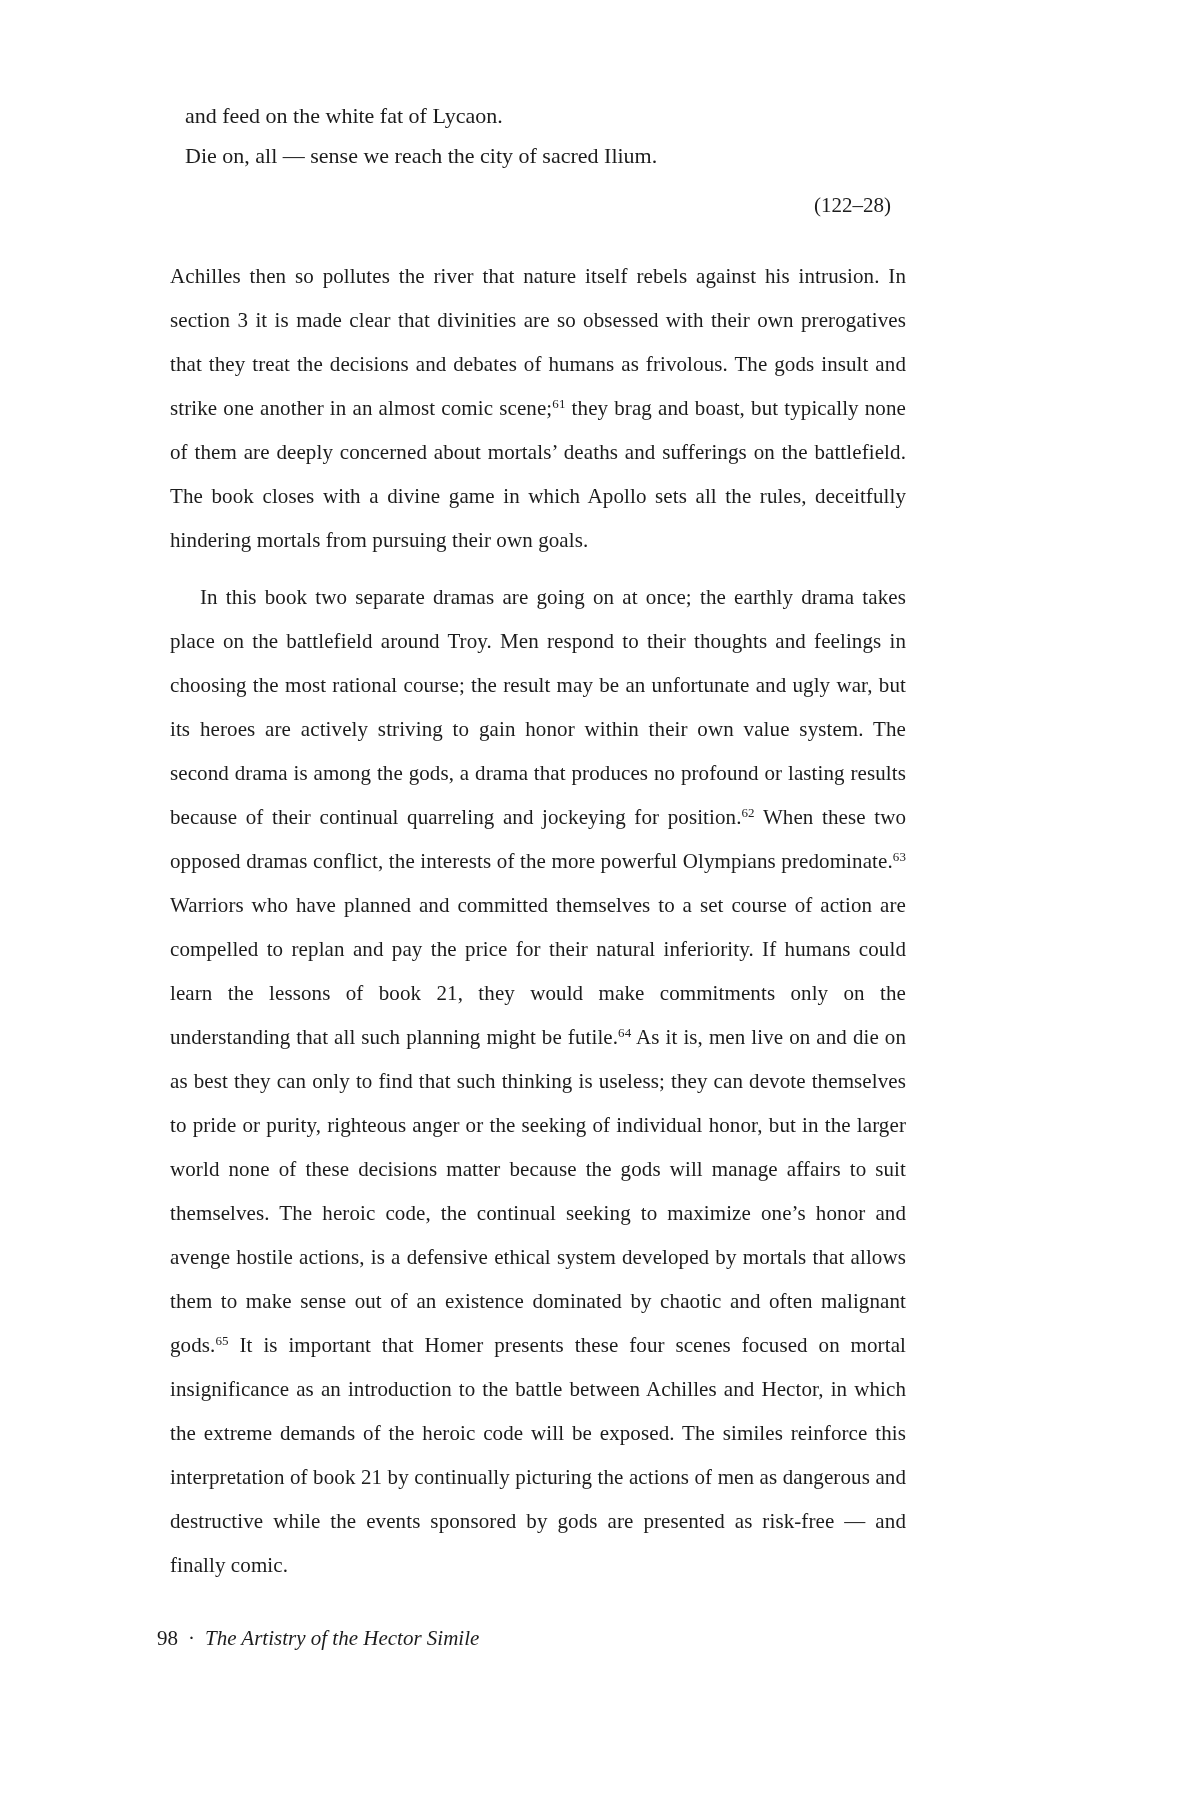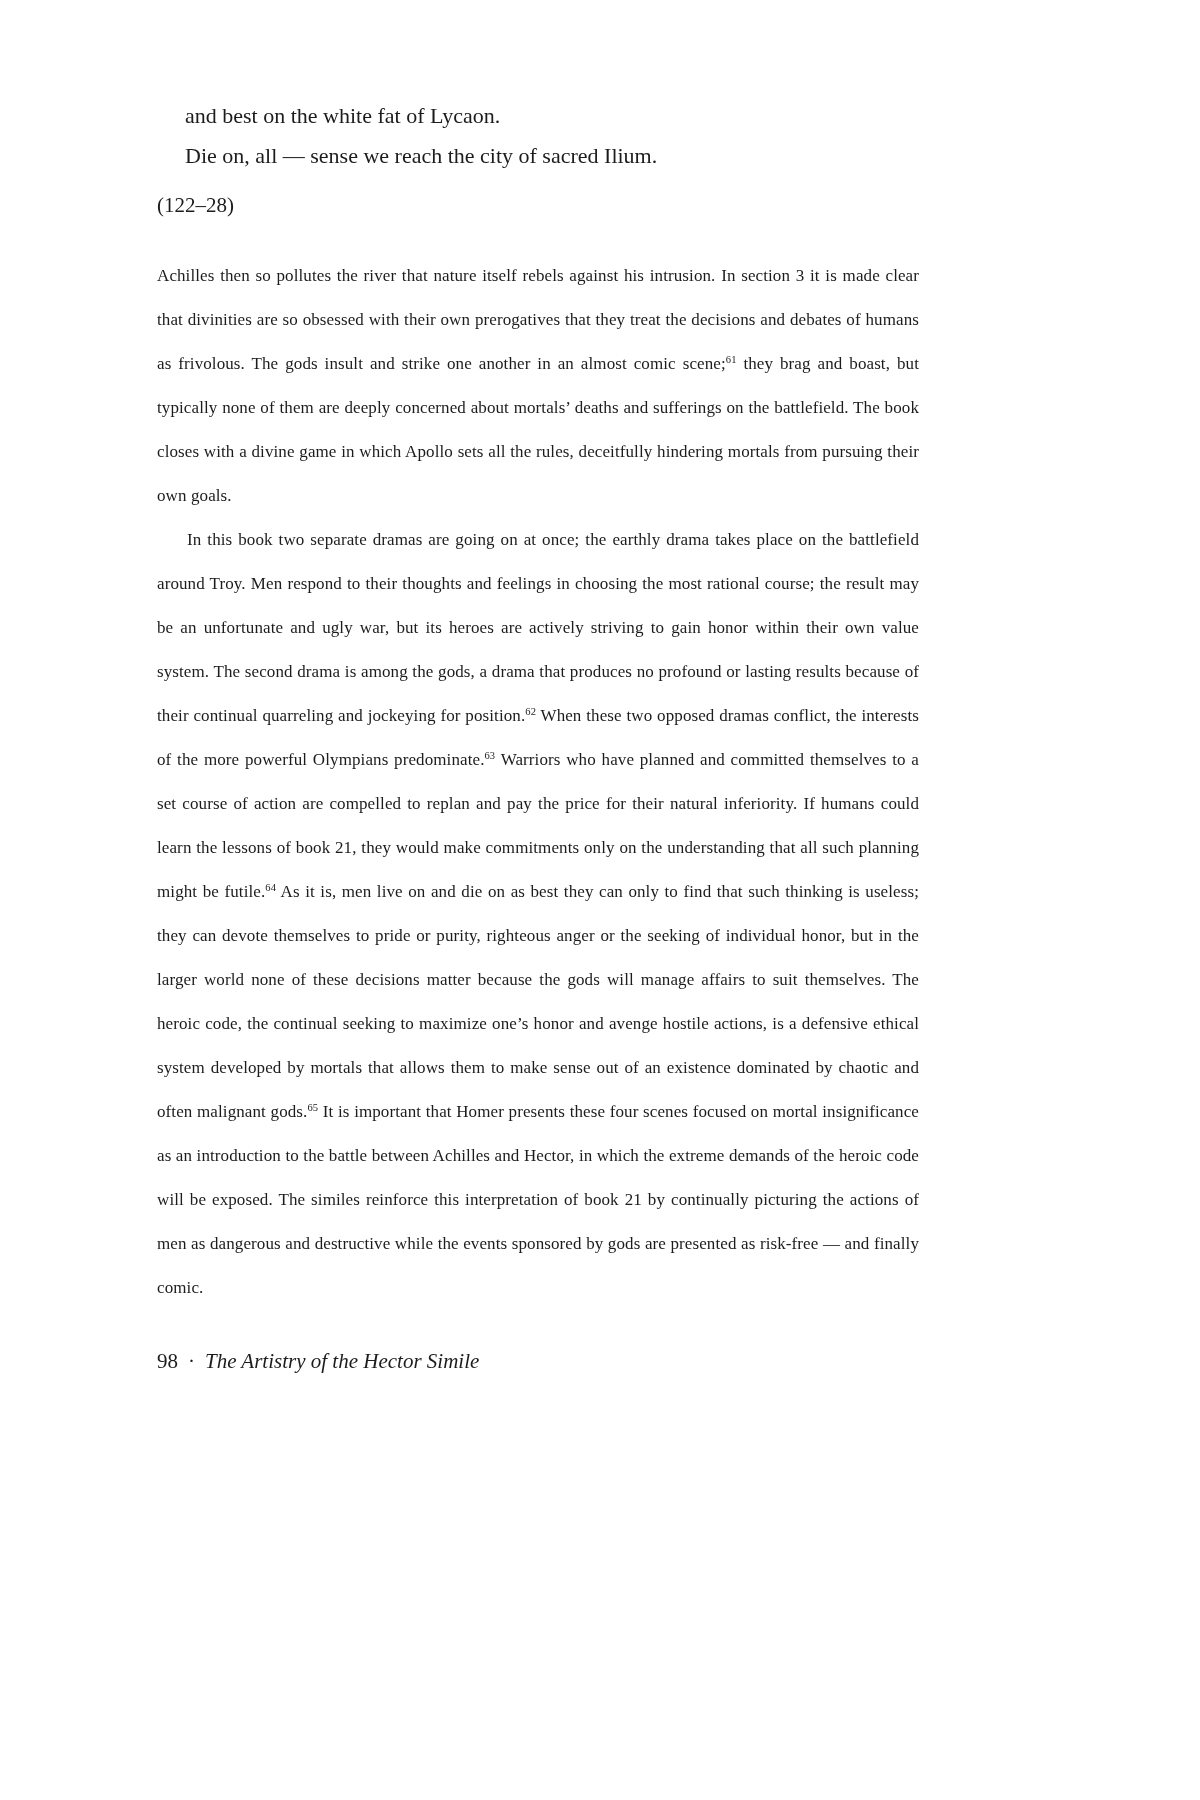--- a/index.html
+++ b/index.html
@@ -26,27 +26,27 @@
     margin: 0 0 0 28px;
     font-size: 22px;
     line-height: 40px;
   }
   .quote-line {
     display: block;
   }
   .citation {
     margin-top: 14px;
     padding-right: 28px;
-    text-align: left;
+    text-align: right;
     font-size: 21px;
     line-height: 30px;
   }
   .body-para {
-    margin: 0;
-    font-size: 17px;
+    margin: 13px;
+    font-size: 21px;
     line-height: 44px;
     text-align: justify;
     letter-spacing: 0.1px;
   }
   .body-para.first {
     margin-top: 34px;
   }
   .body-para.indented {
     text-indent: 30px;
   }
@@ -73,21 +73,21 @@
     font-style: italic;
   }
 </style>
 </head>
 <body>
 
 <div class="page">
   <div class="text-column">
 
     <div class="block-quote">
-      <span class="quote-line">and best on the white fat of Lycaon.</span>
+      <span class="quote-line">and feed on the white fat of Lycaon.</span>
       <span class="quote-line">Die on, all — sense we reach the city of sacred Ilium.</span>
     </div>
 
     <div class="citation">(122–28)</div>
 
     <p class="body-para first"><span>Achilles then so pollutes the river that nature itself rebels against his intrusion. In section 3 it is made clear that divinities are so obsessed with their own prerogatives that they treat the decisions and debates of humans as frivolous. The gods insult and strike one another in an almost comic scene;</span><sup class="fn">61</sup><span> they brag and boast, but typically none of them are deeply concerned about mortals’ deaths and sufferings on the battlefield. The book closes with a divine game in which Apollo sets all the rules, deceitfully hindering mortals from pursuing their own goals.</span></p>
 
     <p class="body-para indented"><span>In this book two separate dramas are going on at once; the earthly drama takes place on the battlefield around Troy. Men respond to their thoughts and feelings in choosing the most rational course; the result may be an unfortunate and ugly war, but its heroes are actively striving to gain honor within their own value system. The second drama is among the gods, a drama that produces no profound or lasting results because of their continual quarreling and jockeying for position.</span><sup class="fn">62</sup><span> When these two opposed dramas conflict, the interests of the more powerful Olympians predominate.</span><sup class="fn">63</sup><span> Warriors who have planned and committed themselves to a set course of action are compelled to replan and pay the price for their natural inferiority. If humans could learn the lessons of book 21, they would make commitments only on the understanding that all such planning might be futile.</span><sup class="fn">64</sup><span> As it is, men live on and die on as best they can only to find that such thinking is useless; they can devote themselves to pride or purity, righteous anger or the seeking of individual honor, but in the larger world none of these decisions matter because the gods will manage affairs to suit themselves. The heroic code, the continual seeking to maximize one’s honor and avenge hostile actions, is a defensive ethical system developed by mortals that allows them to make sense out of an existence dominated by chaotic and often malignant gods.</span><sup class="fn">65</sup><span> It is important that Homer presents these four scenes focused on mortal insignificance as an introduction to the battle between Achilles and Hector, in which the extreme demands of the heroic code will be exposed. The similes reinforce this interpretation of book 21 by continually picturing the actions of men as dangerous and destructive while the events sponsored by gods are presented as risk-free — and finally comic.</span></p>
 
     <div class="footer">

